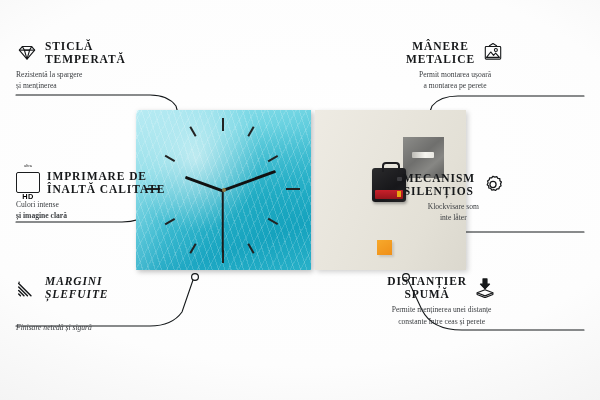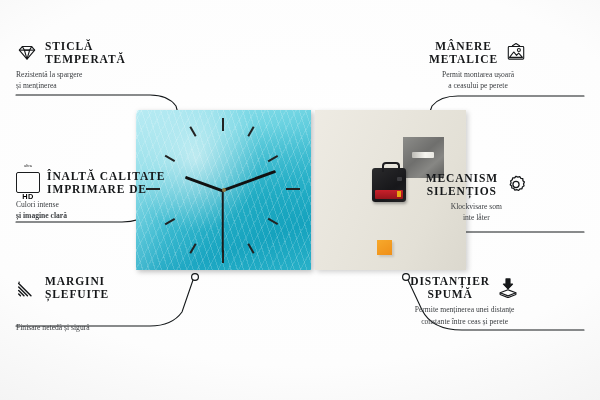--- a/index.html
+++ b/index.html
@@ -1,18 +1,18 @@
 <!DOCTYPE html>
 <html><head>
 <meta charset="utf-8">
 <style>
   html,body{margin:0;padding:0;}
   body{width:600px;height:400px;overflow:hidden;font-family:"Liberation Serif",serif;
        background:radial-gradient(ellipse 130% 110% at 50% 42%,#ffffff 0%,#fdfdfd 45%,#f2f2f2 70%,#e2e2e2 88%,#d4d4d4 100%);}
-  #stage{position:relative;width:520px;height:400px;padding-left:23px;}
+  #stage{position:relative;width:520px;height:400px;}
 
   
   #lines{position:absolute;left:0;top:0;width:600px;height:400px;pointer-events:none;}
 
   
   .product{position:absolute;left:136px;top:110px;width:330px;height:160px;}
 
   .face{position:absolute;left:0;top:0;width:175px;height:160px;overflow:hidden;
         box-shadow:2px 2px 5px rgba(0,0,0,.25);}
   .face-bg{position:absolute;inset:0;
@@ -164,29 +164,29 @@
     <div class="sub" style="margin-top:1px;">și menținerea</div>
   </div>
 
   <div class="callout cl" style="left:16px;top:170px;">
     <div class="head">
       <div class="hdbox ico">
         <i>ultra</i>
         <b>HD</b>
       </div>
       <div>
+        <div class="title">IMPRIMARE DE</div>
         <div class="title">ÎNALTĂ CALITATE</div>
-        <div class="title">IMPRIMARE DE</div>
       </div>
     </div>
     <div class="sub">Culori intense</div>
     <div class="sub" style="margin-top:1px;font-weight:bold;">și imagine clară</div>
   </div>
 
-  <div class="callout cl" style="left:16px;top:275px;">
+  <div class="callout cl" style="left:16px;top:275px;font-style:italic;">
     <div class="head">
       <svg class="ico" viewBox="0 0 24 24">
         <g stroke="#16181a" stroke-width="1.7" stroke-linecap="round">
           <path d="M3 6 L3 6"></path>
           <path d="M2.5 7.5 L16.5 21.5"></path>
             <path d="M2.5 11.5 L12.5 21.5"></path>
           <path d="M2.5 15.5 L8.5 21.5"></path>
             <path d="M2.5 19.5 L4.5 21.5"></path>
         </g>
       </svg>
@@ -207,21 +207,21 @@
       <svg class="ico" viewBox="0 0 24 24">
         <g fill="none" stroke="#16181a" stroke-width="1.25" stroke-linejoin="round">
           <path d="M7.5 4.6 L12 1.8 L16.5 4.6"></path>
           <rect x="3.2" y="5.2" width="17.6" height="14.4" rx="1"></rect>
           <path d="M4.6 17.6 L9.4 11.4 L12.6 15.2 L15 12.6 L19.4 17.6 Z"></path>
           <circle cx="15.3" cy="9.1" r="1.7"></circle>
         </g>
       </svg>
     </div>
     <div class="sub">Permit montarea ușoară</div>
-    <div class="sub" style="margin-top:1px;">a ceasului pe perete</div>
+    <div class="sub" style="margin-top:1px;">a montarea pe perete</div>
   </div>
 
   <div class="callout cr" style="right:16px;top:172px;">
     <div class="head">
       <div>
         <div class="title">MECANISM</div>
         <div class="title">SILENȚIOS</div>
       </div>
       <svg class="ico" viewBox="0 0 24 24">
         <g fill="none" stroke="#16181a" stroke-width="1.45" stroke-linejoin="round">

